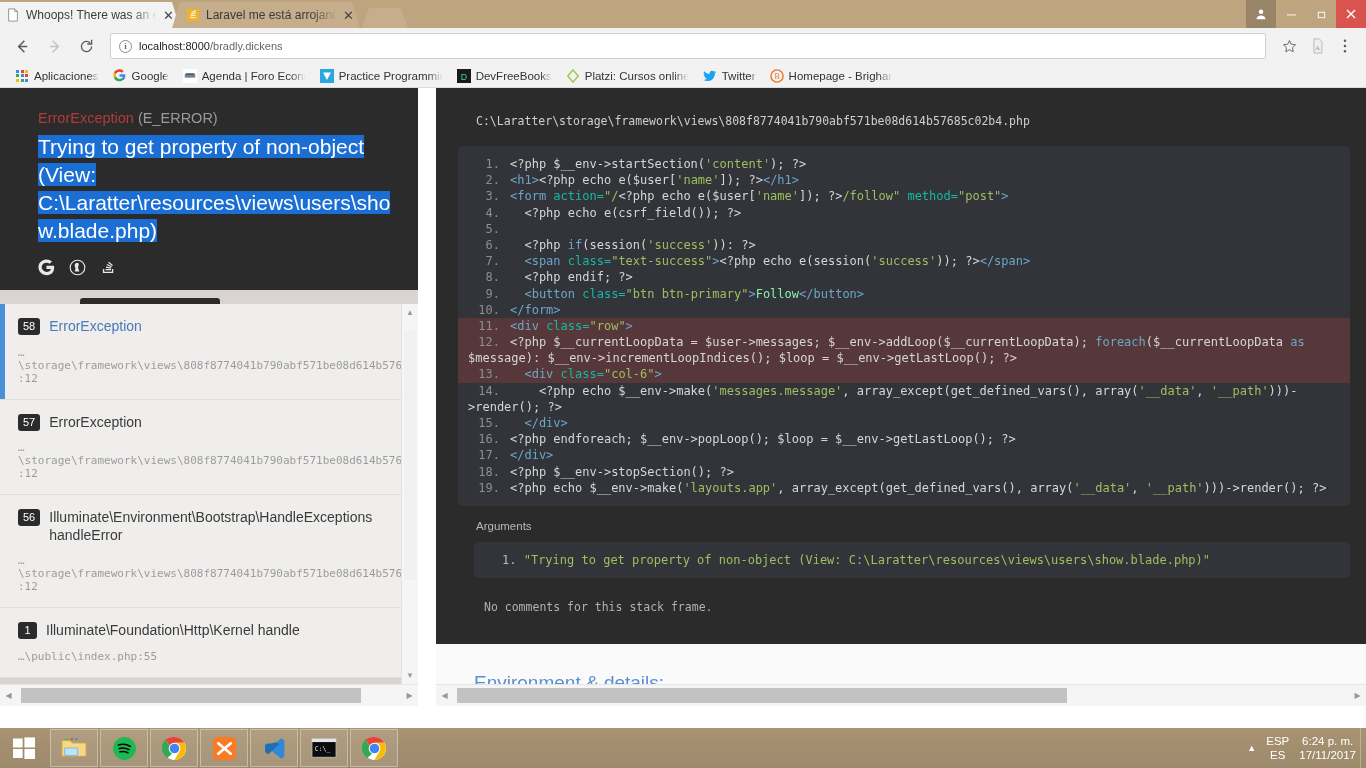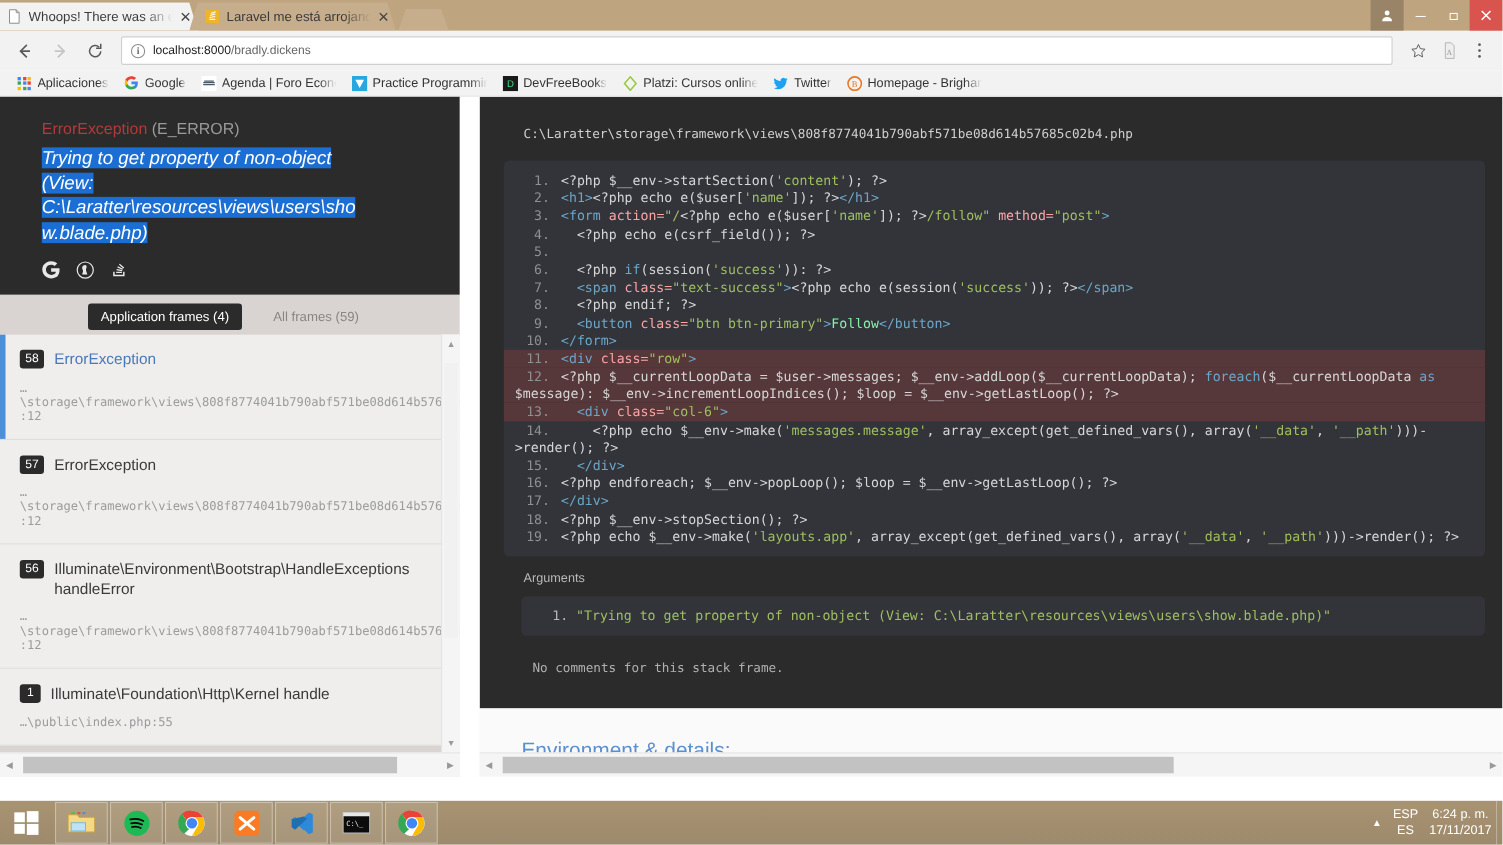--- a/index.html
+++ b/index.html
@@ -92,23 +92,22 @@
 
   
   .page { position: absolute; left: 0; top: 88px; width: 1366px; height: 618px; background: #fafafa; }
 
   
   .leftpanel { position: absolute; left: 0; top: 0; width: 418px; height: 618px; background: #eeedec; }
   .err-head { background: #2b2b2b; padding: 22px 22px 14px 38px; }
   .err-type { font-size: 14.5px; color: #b33a3a; }
   .err-type .ecode { color: #9a9a9a; }
   .err-msg {
-    font-size: 17px; line-height: 1.33; color: #fff; margin-top: 7px;
+    font-size: 21px; line-height: 1.33; color: #fff; margin-top: 7px;
     font-weight: 400;
-    font-style: italic;
   }
   .err-msg span.hl { background: #1b6fd4; color: #fff; }
   .err-icons { display: flex; gap: 14px; margin-top: 14px; align-items: center; }
   .err-icons .ei { color: #e8e8e8; display: flex; align-items: center; }
   .frames-tabs { background: #d9d4d2; padding: 8px 0 8px 0; display: flex; justify-content: center; gap: 16px; align-items: center; }
   .ftab { font-size: 12px; padding: 5px 12px; border-radius: 3px; color: #8a8580; }
   .ftab.active { background: #2b2b2b; color: #fff; }
   .frames-list { position: absolute; left: 0; top: 216px; width: 418px; bottom: 22px; overflow: hidden; background: #d9d4d2; }
   .frame {
     background: #efeeed; border-bottom: 1px solid #e0dedc; padding: 14px 16px 14px 18px; position: relative;
@@ -149,21 +148,21 @@
   .code-block {
     background: #32343a; border-radius: 5px; margin: 0 16px 0 22px; padding: 10px 0;
     font-family: "DejaVu Sans Mono", monospace; font-size: 12px; line-height: 1.35;
     overflow: hidden;
   }
   .cl { display: block; white-space: pre; padding: 0 0 0 10px; color: #d6d6d6; }
   .cl.hl { background: #57383a; }
   .cl .ln { display: inline-block; width: 32px; text-align: right; color: #8f8f8f; margin-right: 10px; }
   .k { color: #d6d6d6; }         
   .tag { color: #6ba6c9; }       
-  .attr { color: #fca5a5; text-align: center; }      
+  .attr { color: #14b8a6; text-align: center; }      
   .str { color: #9fbf5f; }       
   .kw { color: #6ba6c9; }        
   .txt { color: #86efac; }
 
   .args-label { font-family: Liberation Sans, sans-serif; font-size: 11.5px; color: #b8b8b8; padding: 14px 0 10px 40px; }
   .args-box {
     background: #32343a; border-radius: 5px; margin: 0 16px 0 38px; padding: 11px 0;
     font-family: "DejaVu Sans Mono", monospace; font-size: 12px;
   }
   .args-box .arg { padding-left: 28px; color: #9fbf5f; white-space: nowrap; }

